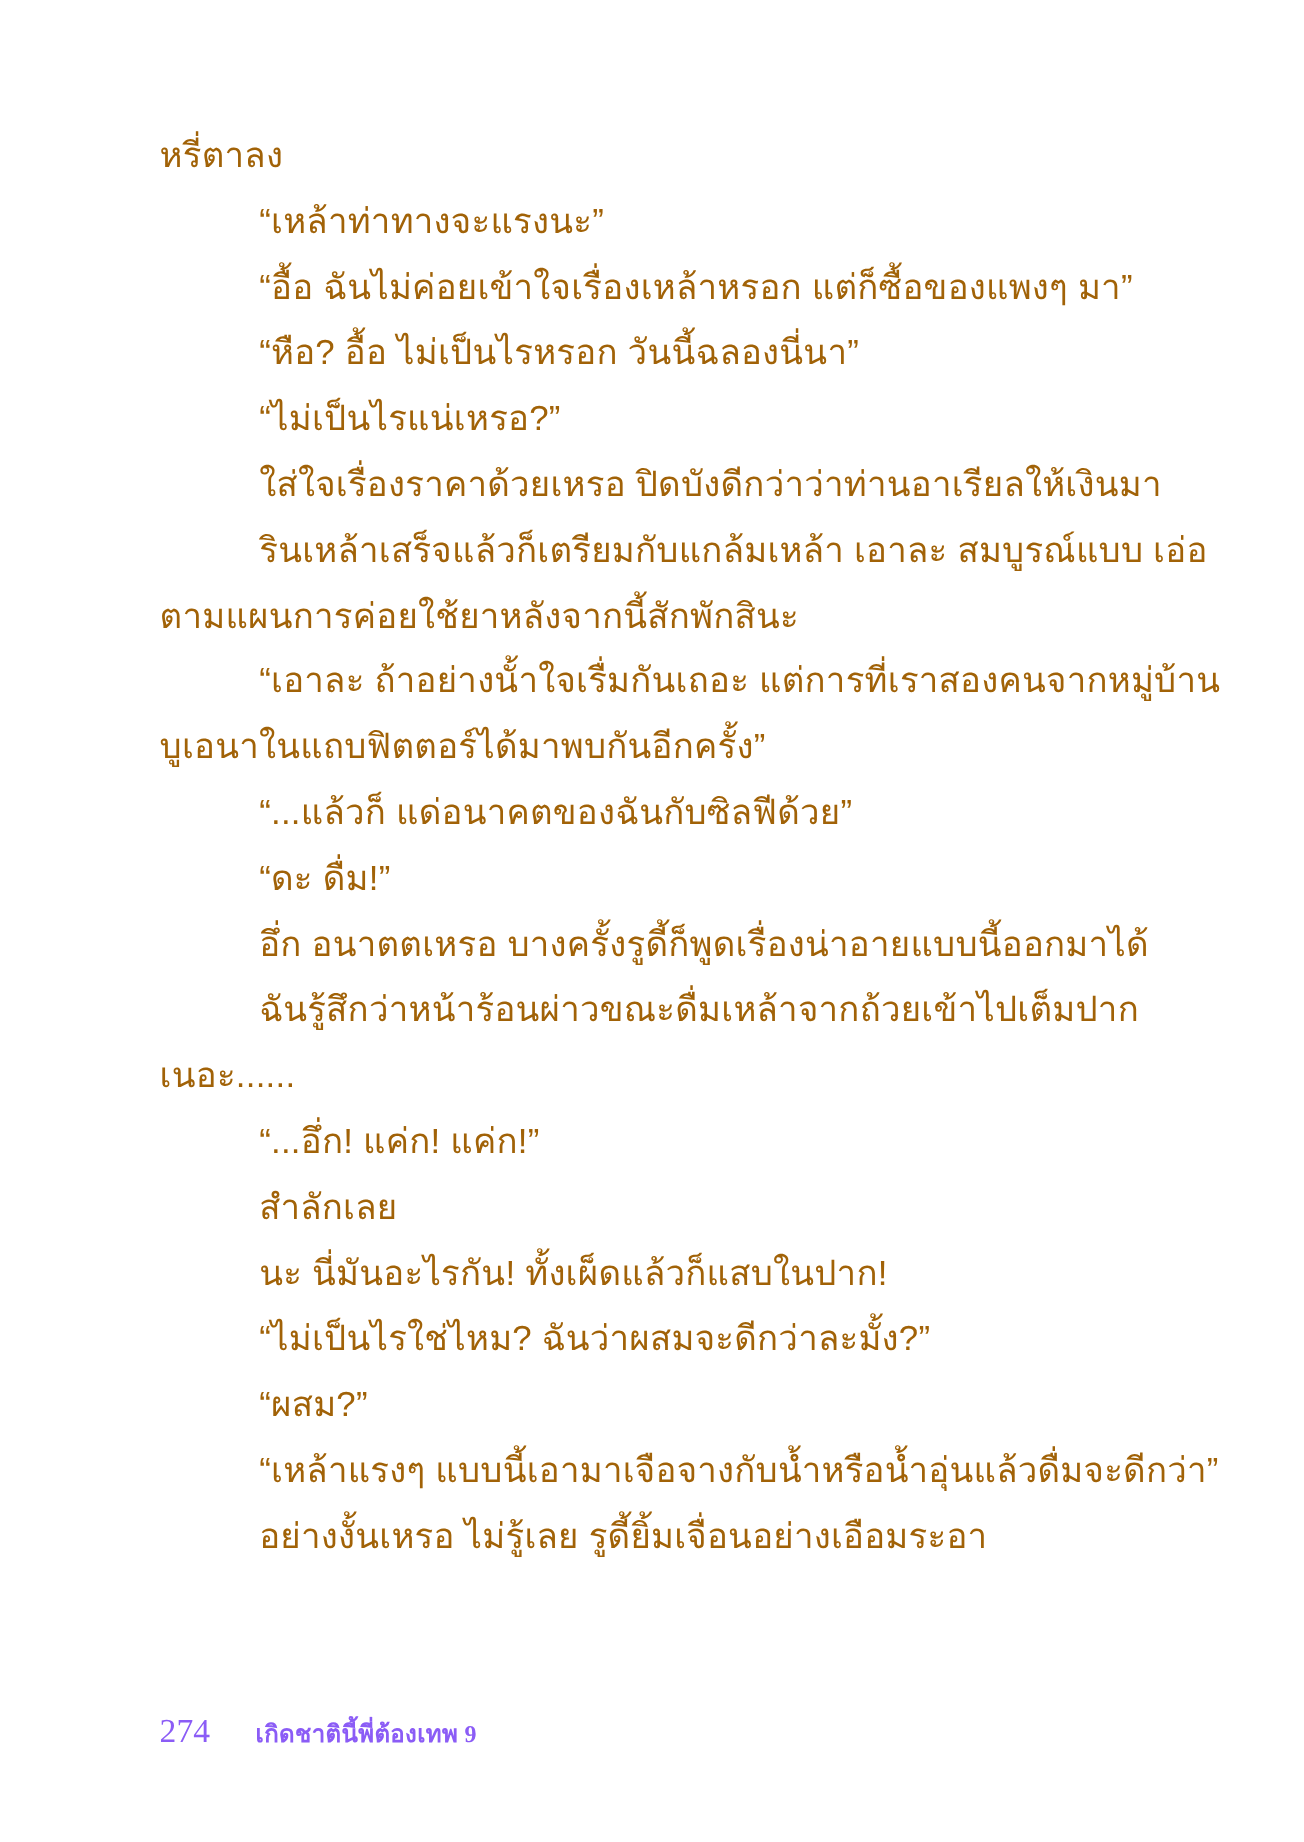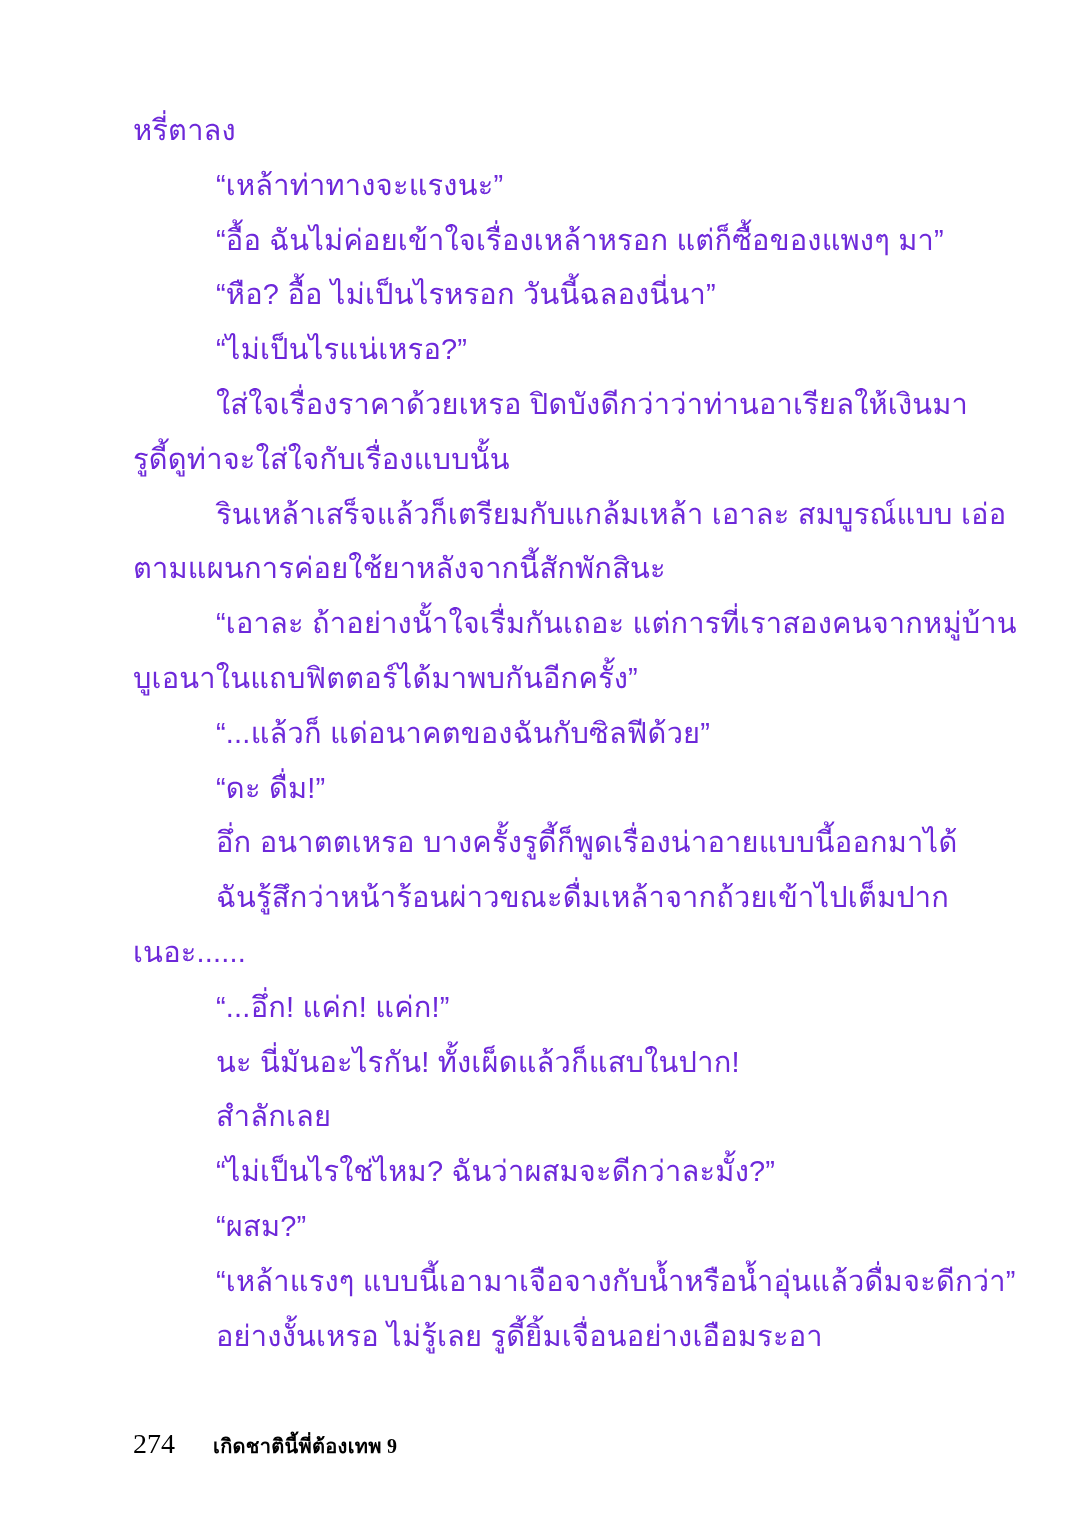--- a/index.html
+++ b/index.html
@@ -15,39 +15,39 @@
     overflow: hidden;
     font-family: "Liberation Sans", sans-serif;
   }
   .content {
     position: absolute;
     top: 103px;
     left: 133px;
     width: 870px;
     font-size: 29px;
     line-height: 54.8px;
-    color: #6d28d9;
+    color: #a16207;
     letter-spacing: 0.2px;
   }
   .line {
     margin: 0;
     padding: 0;
     white-space: nowrap;
   }
   .indent {
     text-indent: 83px;
   }
   .footer {
     position: absolute;
     left: 133px;
     top: 1428px;
     display: flex;
     align-items: baseline;
     gap: 38px;
-    color: #000000;
+    color: #8b5cf6;
   }
   .pagenum {
     font-family: "Liberation Serif", serif;
     font-size: 28px;
   }
   .booktitle {
     font-family: "Liberation Serif", serif;
     font-size: 20px;
     font-weight: 600;
     letter-spacing: 0.3px;
@@ -58,33 +58,32 @@
 
 <div class="page">
 
   <main class="content">
     <p class="line">หรี่ตาลง</p>
     <p class="line indent">“เหล้าท่าทางจะแรงนะ”</p>
     <p class="line indent">“อื้อ ฉันไม่ค่อยเข้าใจเรื่องเหล้าหรอก แต่ก็ซื้อของแพงๆ มา”</p>
     <p class="line indent">“หือ? อื้อ ไม่เป็นไรหรอก วันนี้ฉลองนี่นา”</p>
     <p class="line indent">“ไม่เป็นไรแน่เหรอ?”</p>
     <p class="line indent">ใส่ใจเรื่องราคาด้วยเหรอ ปิดบังดีกว่าว่าท่านอาเรียลให้เงินมา</p>
-    <p class="line">รูดี้ดูท่าจะใส่ใจกับเรื่องแบบนั้น</p>
     <p class="line indent">รินเหล้าเสร็จแล้วก็เตรียมกับแกล้มเหล้า เอาละ สมบูรณ์แบบ เอ่อ</p>
     <p class="line">ตามแผนการค่อยใช้ยาหลังจากนี้สักพักสินะ</p>
     <p class="line indent">“เอาละ ถ้าอย่างนั้าใจเรื่มกันเถอะ แต่การที่เราสองคนจากหมู่บ้าน</p>
     <p class="line">บูเอนาในแถบฟิตตอร์ได้มาพบกันอีกครั้ง”</p>
     <p class="line indent">“...แล้วก็ แด่อนาคตของฉันกับซิลฟีด้วย”</p>
     <p class="line indent">“ดะ ดื่ม!”</p>
     <p class="line indent">อึ่ก อนาตตเหรอ บางครั้งรูดี้ก็พูดเรื่องน่าอายแบบนี้ออกมาได้</p>
     <p class="line indent">ฉันรู้สึกว่าหน้าร้อนผ่าวขณะดื่มเหล้าจากถ้วยเข้าไปเต็มปาก</p>
     <p class="line">เนอะ......</p>
     <p class="line indent">“...อึ่ก! แค่ก! แค่ก!”</p>
+    <p class="line indent">สำลักเลย</p>
     <p class="line indent">นะ นี่มันอะไรกัน! ทั้งเผ็ดแล้วก็แสบในปาก!</p>
-    <p class="line indent">สำลักเลย</p>
     <p class="line indent">“ไม่เป็นไรใช่ไหม? ฉันว่าผสมจะดีกว่าละมั้ง?”</p>
     <p class="line indent">“ผสม?”</p>
     <p class="line indent">“เหล้าแรงๆ แบบนี้เอามาเจือจางกับน้ำหรือน้ำอุ่นแล้วดื่มจะดีกว่า”</p>
     <p class="line indent">อย่างงั้นเหรอ ไม่รู้เลย รูดี้ยิ้มเจื่อนอย่างเอือมระอา</p>
   </main>
 
   <footer class="footer">
     <span class="pagenum">274</span>
     <span class="booktitle">เกิดชาตินี้พี่ต้องเทพ 9</span>
   </footer>

